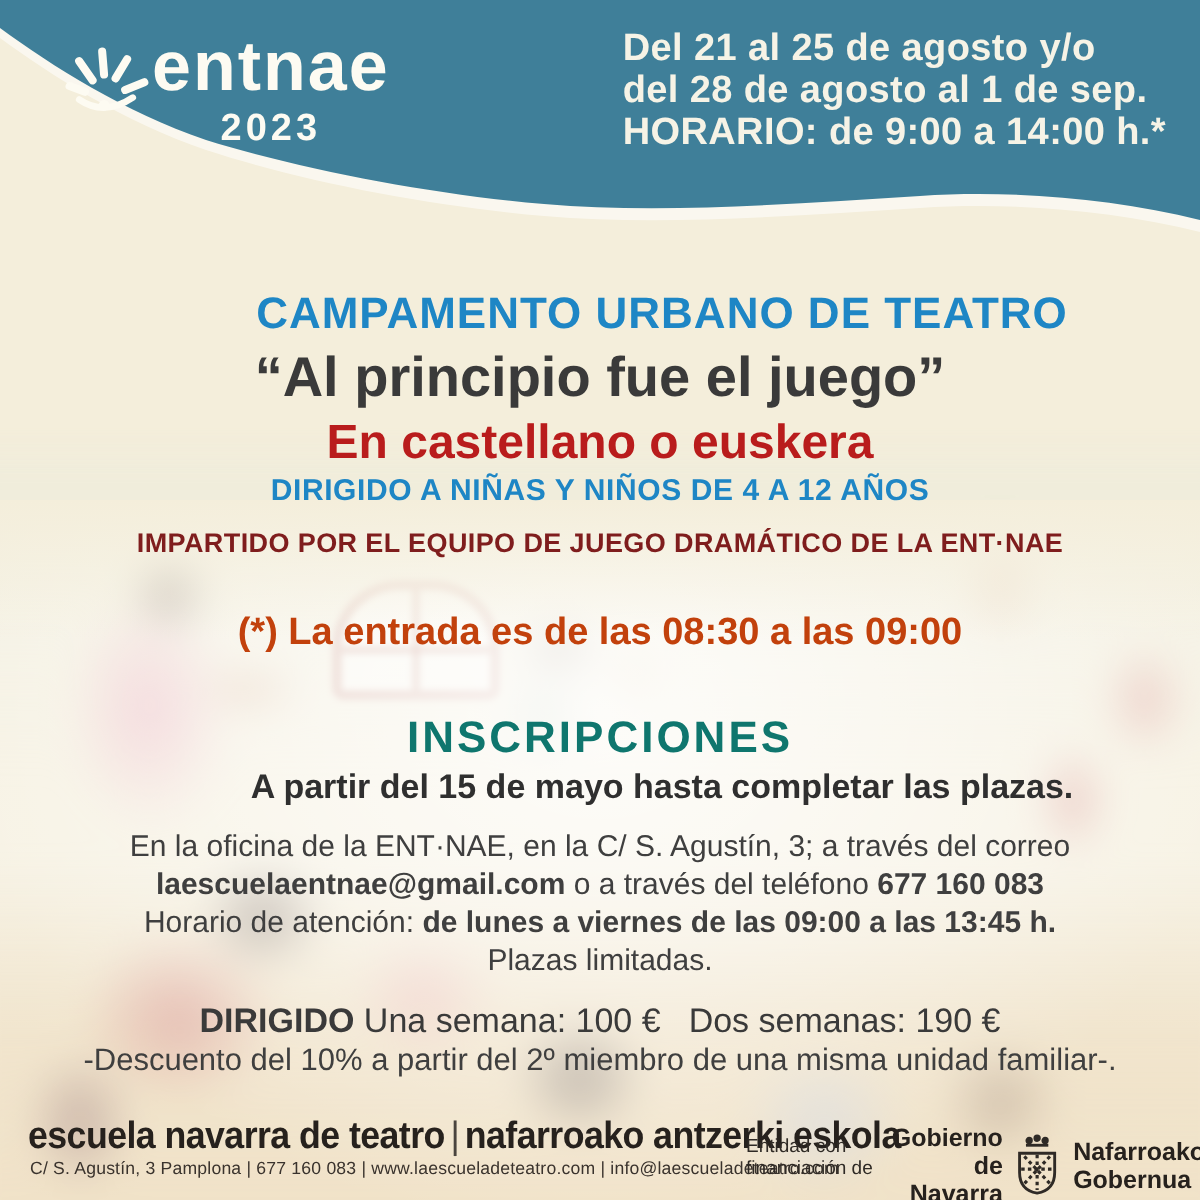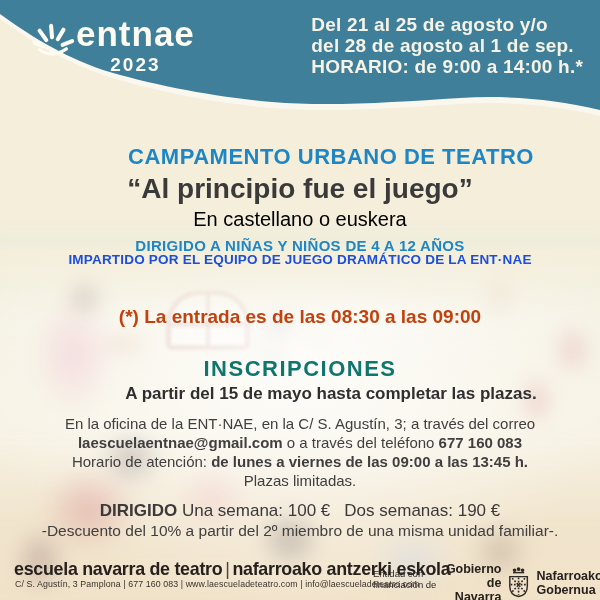--- a/index.html
+++ b/index.html
@@ -48,23 +48,23 @@
   .logo .name{font-size:35px;font-weight:bold;letter-spacing:1px;line-height:1;display:block;}
   .logo .year{font-size:19px;font-weight:bold;letter-spacing:2px;display:block;text-align:center;margin-top:3px;}
 
   .dates{position:absolute;right:17px;top:14px;text-align:left;color:#f6f3e6;
     font-size:19px;font-weight:bold;line-height:21px;letter-spacing:.2px;}
 
   
   .txt{position:absolute;left:0;width:600px;text-align:center;}
   .title{top:144px;color:#1e86c5;font-size:22px;font-weight:bold;letter-spacing:.5px;padding-left:31px;}
   .subtitle{top:173px;color:#3a3a3a;font-size:28px;font-weight:bold;}
-  .language{top:208px;color:#000000;font-size:20px;}
+  .language{top:208px;color:#b91c1c;font-size:24px;font-weight:bold;}
   .audience{top:237px;color:#1e86c5;font-size:15px;font-weight:bold;letter-spacing:.3px;}
-  .impartido{top:252px;color:#1d4ed8;font-size:13.5px;font-weight:bold;letter-spacing:.2px;}
+  .impartido{top:264px;color:#7f1d1d;font-size:13.5px;font-weight:bold;letter-spacing:.2px;}
   .entry{top:306px;color:#c2410c;font-size:19px;font-weight:bold;}
   .inscripciones{top:356px;color:#0f766e;font-size:22px;font-weight:bold;letter-spacing:1.5px;}
   .apartir{top:384px;color:#2f2f2f;font-size:17px;font-weight:bold;margin-left:31px;}
   .contact{top:414px;color:#3f3f3f;font-size:15px;line-height:19px;margin:0;}
   .precios{top:501px;color:#3a3a3a;font-size:17px;}
   .precios .gap{margin-left:14px;}
   .discount{top:522px;color:#3f3f3f;font-size:15.5px;}
 
   
   .footer{position:absolute;left:0;bottom:0;width:600px;height:44px;}

